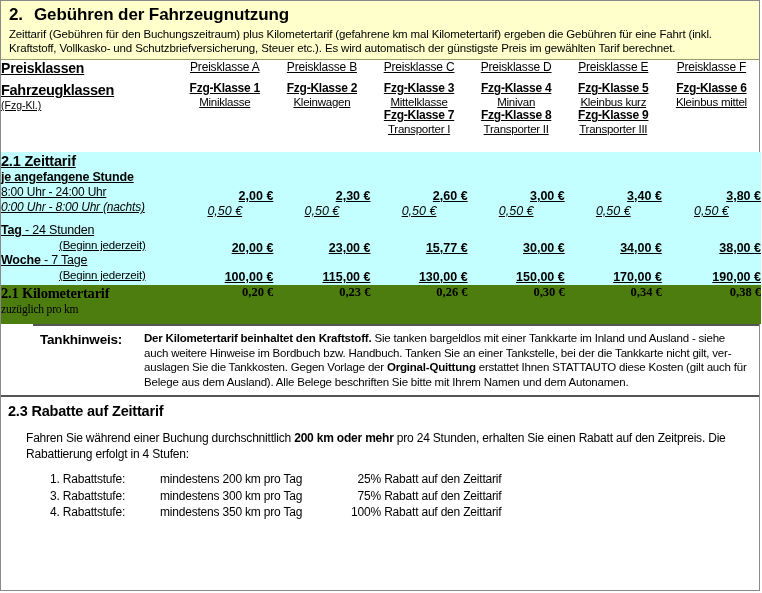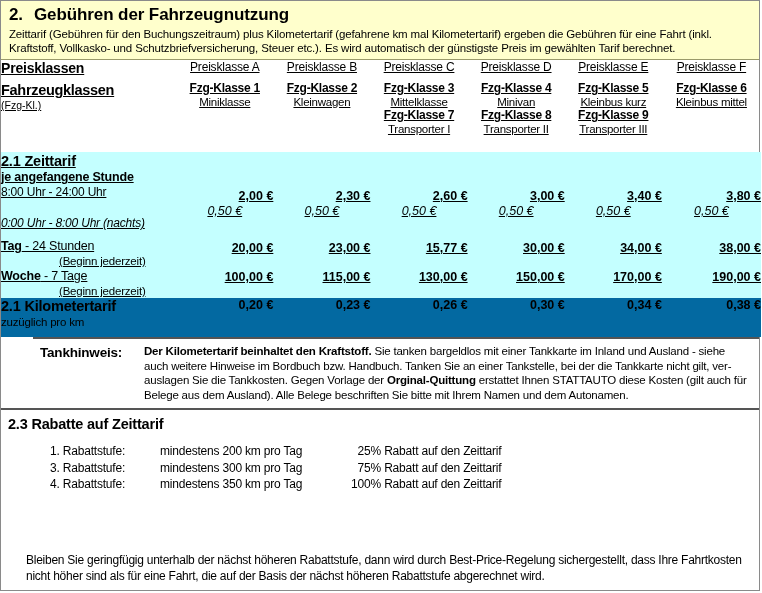--- a/index.html
+++ b/index.html
@@ -100,27 +100,27 @@
   .fz-cell {
     text-align: center;
     padding-top: 4px;
     line-height: 13.5px;
   }
   .fz-cell .b { font-size: 12px; font-weight: bold; letter-spacing: -0.25px; }
   .fz-cell .n { font-size: 11.5px; letter-spacing: -0.25px; }
 
   
   .cyan { background: #c4ffff; }
-  .yellow { background: #0369a1; }
+  .yellow { background: #4d7c0f; font-family: Liberation Serif, serif; }
 
   .zt-label { padding: 3px 0 2px 7px; }
   .zt-h1 { font-size: 14.5px; font-weight: bold; line-height: 18px; letter-spacing: -0.2px; }
   .zt-h2 { font-size: 12.5px; font-weight: bold; line-height: 15px; letter-spacing: -0.2px; }
   .zt-r1 { font-size: 12px; line-height: 15px; letter-spacing: -0.2px; }
-  .zt-r2 { font-size: 12px; font-style: italic; line-height: 15px; letter-spacing: -0.2px; margin-top: 16px; }
+  .zt-r2 { font-size: 12px; font-style: italic; line-height: 15px; letter-spacing: -0.2px; }
   .zt-spacer { height: 7px; }
   .zt-r3a { font-size: 12.5px; line-height: 16px; letter-spacing: -0.2px; }
   .zt-r3a b { font-weight: bold; }
   .zt-sub { font-size: 11.5px; line-height: 14px; text-align: left; padding-left: 58px; letter-spacing: -0.2px; }
 
   .price-col { text-align: right; padding-right: 6px; }
   .p-pad-top { height: 37px; }
   .p-hour { font-size: 12.5px; font-weight: bold; line-height: 15px; }
   .p-night { font-size: 12.5px; font-style: italic; line-height: 15px; text-align: center; }
   .p-gap { height: 22px; }
@@ -377,20 +377,21 @@
   </tbody>
     </table>
 
   <div class="tank-wrap">
     <div class="tank-title">Tankhinweis:</div>
     <div class="tank-body"><b>Der Kilometertarif beinhaltet den Kraftstoff.</b><span> Sie tanken bargeldlos mit einer Tankkarte im Inland und Ausland - siehe auch weitere Hinweise im Bordbuch bzw. Handbuch. Tanken Sie an einer Tankstelle, bei der die Tankkarte nicht gilt, ver-auslagen Sie die Tankkosten. Gegen Vorlage der </span><b>Orginal-Quittung</b><span> erstattet Ihnen STATTAUTO diese Kosten (gilt auch für Belege aus dem Ausland). Alle Belege beschriften Sie bitte mit Ihrem Namen und dem Autonamen.</span></div>
   </div>
 
   <div class="rab-wrap">
     <div class="rab-title">2.3 Rabatte auf Zeittarif</div>
+    <div class="rab-intro"><span>Fahren Sie während einer Buchung durchschnittlich </span><b>200 km oder mehr</b><span> pro 24 Stunden, erhalten Sie einen Rabatt auf den Zeitpreis. Die Rabattierung erfolgt in 4 Stufen:</span></div>
 
     <table class="stufen">
       <tbody>
           <tr>
         <td class="st-c1">1. Rabattstufe:</td>
         <td class="st-c2">mindestens 200 km pro Tag</td>
         <td class="st-c3"><span class="pct">25%</span><span> Rabatt auf den Zeittarif</span></td>
       </tr>
       <tr>
         <td class="st-c1">3. Rabattstufe:</td>
@@ -398,16 +399,15 @@
         <td class="st-c3"><span class="pct">75%</span><span> Rabatt auf den Zeittarif</span></td>
       </tr>
       <tr>
         <td class="st-c1">4. Rabattstufe:</td>
         <td class="st-c2">mindestens 350 km pro Tag</td>
         <td class="st-c3"><span class="pct">100%</span><span> Rabatt auf den Zeittarif</span></td>
       </tr>
     </tbody>
       </table>
 
-    <div class="rab-foot">Bleiben Sie geringfügig unterhalb der nächst höheren Rabattstufe, dann wird durch Best-Price-Regelung sichergestellt, dass Ihre Fahrtkosten nicht höher sind als für eine Fahrt, die auf der Basis der nächst höheren Rabattstufe abgerechnet wird.</div>
   </div>
 
 </div>
 
 </body></html>

